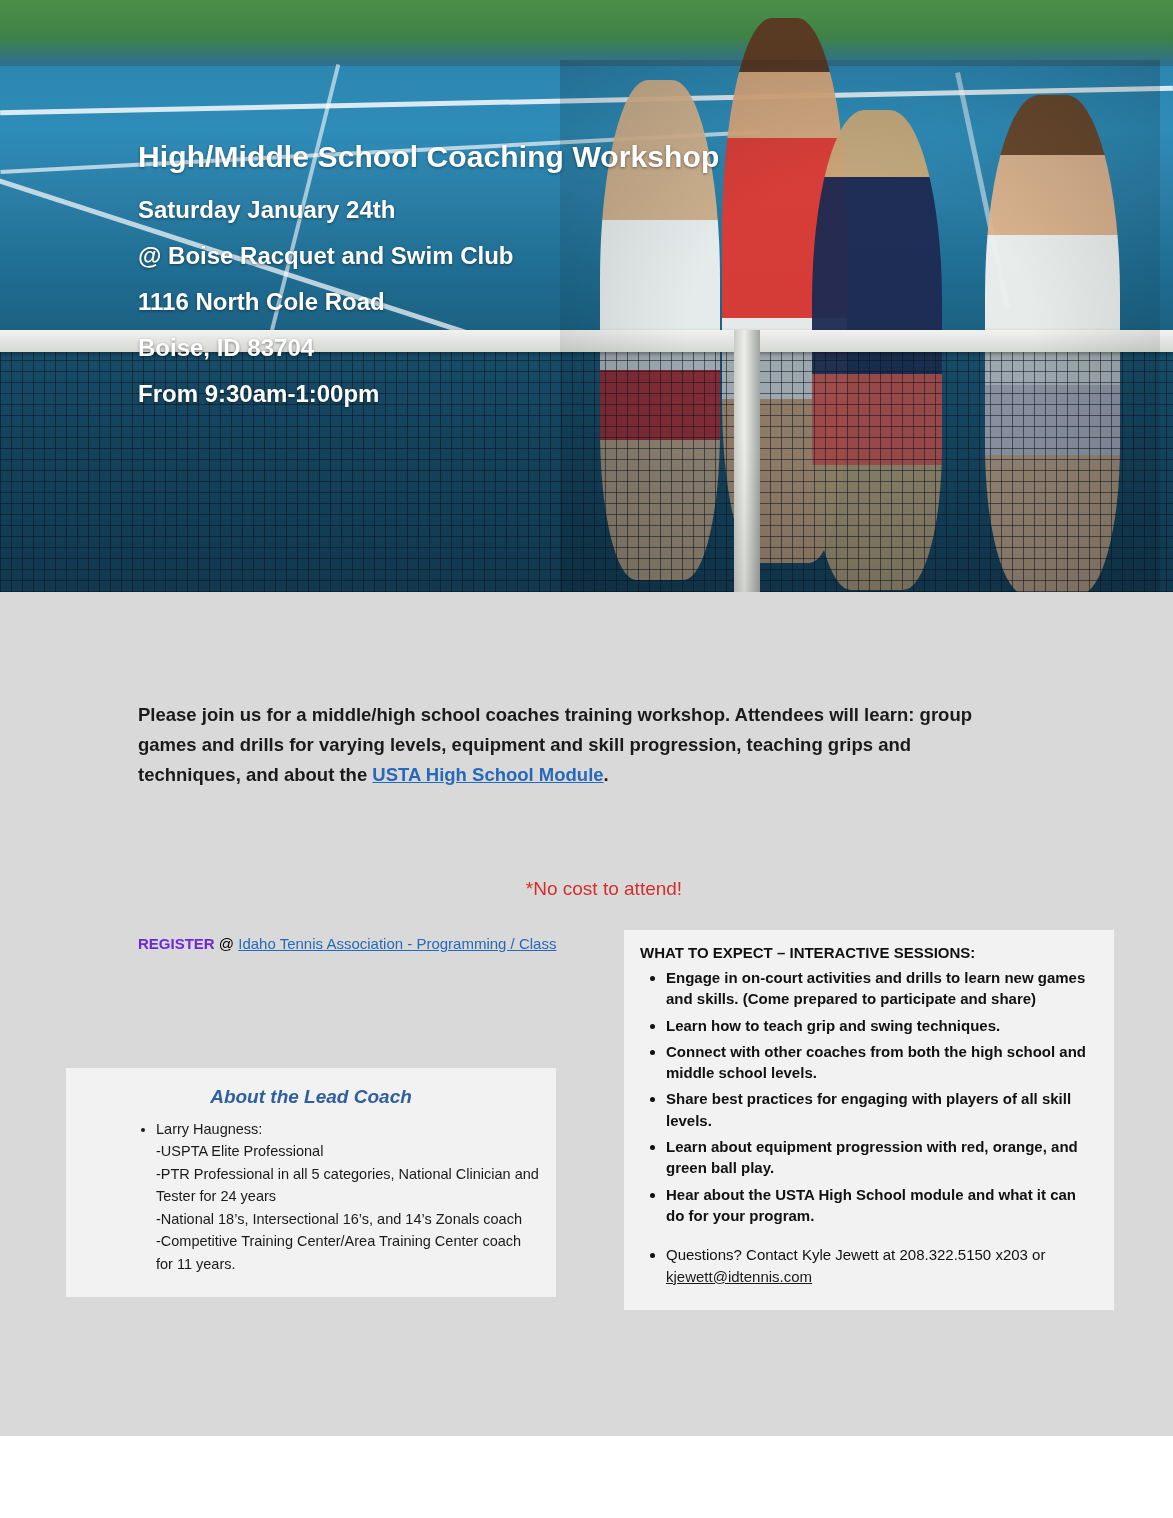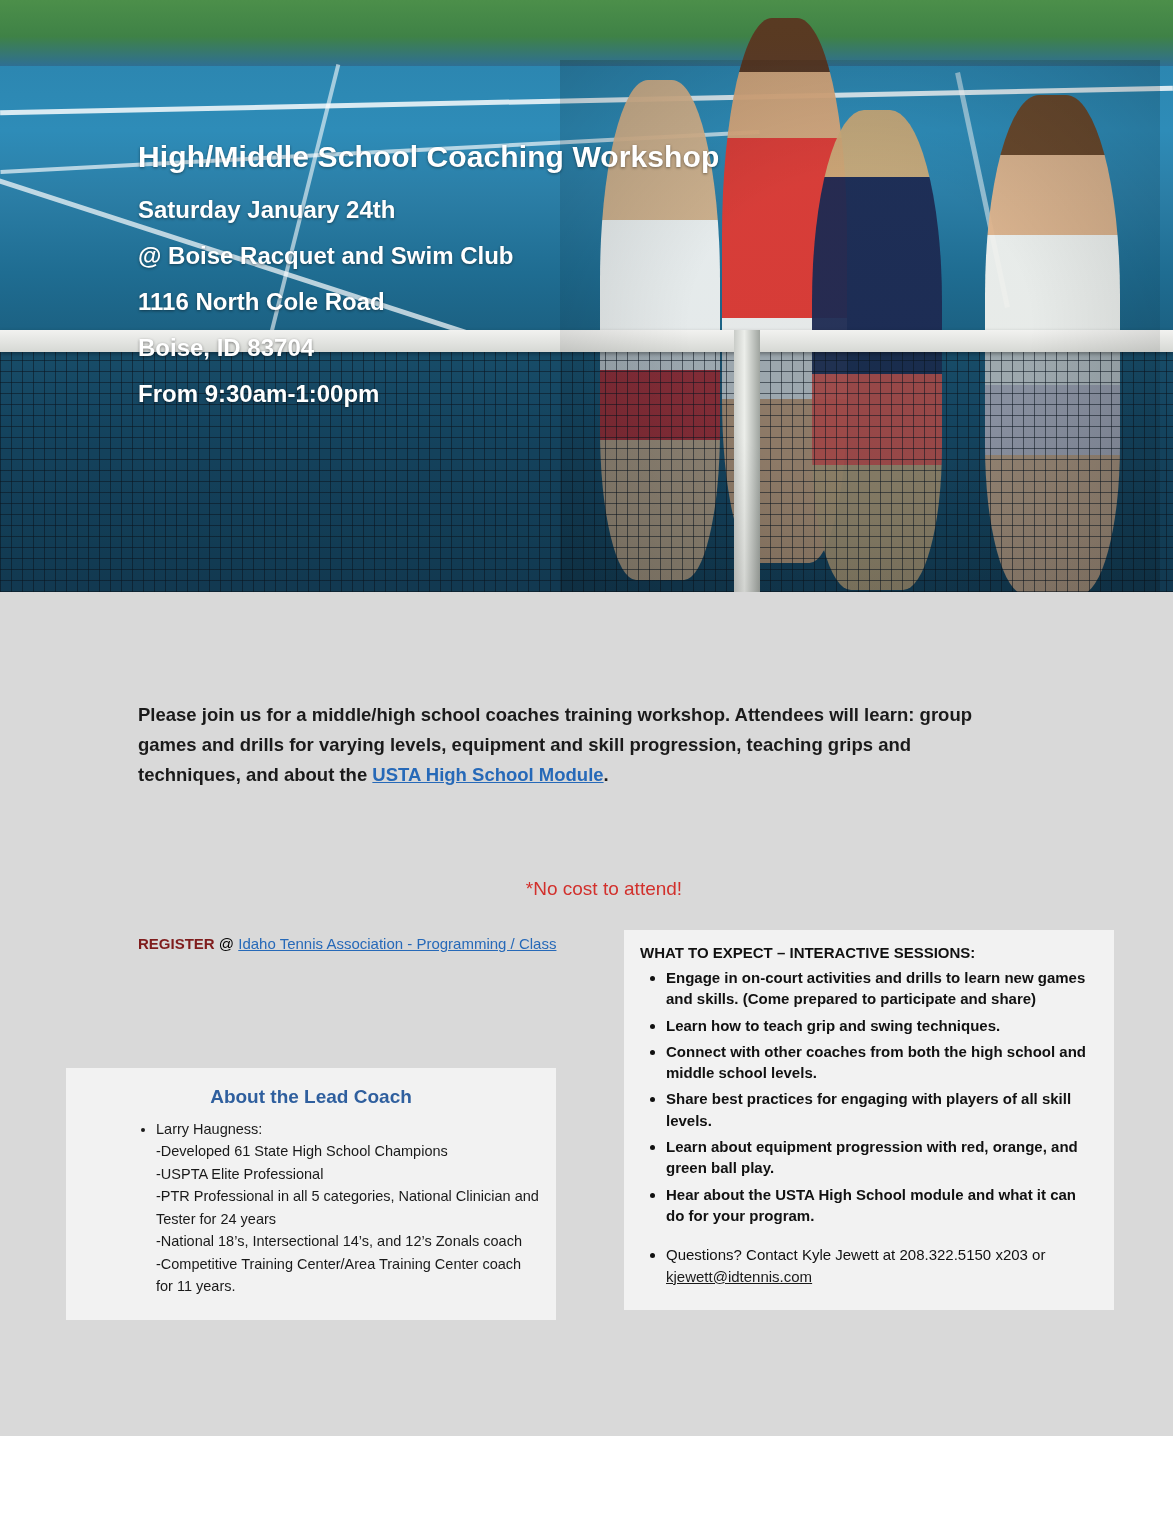--- a/index.html
+++ b/index.html
@@ -151,21 +151,21 @@
   }
   .register {
     position: absolute;
     left: 138px;
     top: 932px;
     width: 480px;
     font-size: 15px;
     line-height: 1.55;
   }
   .register .reg-label {
-    color: #7f1d1d;
+    color: #6d28d9;
     font-weight: bold;
   }
   .register a {
     color: #2669b8;
     text-decoration: underline;
   }
 
   
   .expect {
     position: absolute;
@@ -208,20 +208,21 @@
     padding: 14px 16px 22px 16px;
     box-sizing: border-box;
     color: #1a1a1a;
   }
   .coach-title {
     text-align: center;
     color: #2f5f9e;
     font-size: 19px;
     font-weight: bold;
     margin: 4px 0 10px 0;
+    font-style: italic;
   }
   .coach ul {
     margin: 0;
     padding-left: 74px;
   }
   .coach li { font-size: 14.5px; line-height: 1.55; }
   .coach .sub { display: block; }
 </style>
 </head>
 <body>
@@ -276,22 +277,21 @@
       <li>Hear about the USTA High School module and what it can do for your program.</li>
       <li class="q"><span>Questions? Contact Kyle Jewett at 208.322.5150 x203 or </span><a href="#">kjewett@idtennis.com</a></li>
     </ul>
   </div>
 
   <div class="coach">
     <div class="coach-title">About the Lead Coach</div>
     <ul>
       <li>
         <span class="sub">Larry Haugness:</span>
-        <span class="sub">-Developed 61 State High School Champions</span>
         <span class="sub">-USPTA Elite Professional</span>
         <span class="sub">-PTR Professional in all 5 categories, National Clinician and Tester for 24 years</span>
-        <span class="sub">-National 18’s, Intersectional 14’s, and 12’s Zonals coach</span>
+        <span class="sub">-National 18’s, Intersectional 16’s, and 14’s Zonals coach</span>
         <span class="sub">-Competitive Training Center/Area Training Center coach for 11 years.</span>
       </li>
     </ul>
   </div>
 
 </div>
 
 </body></html>

